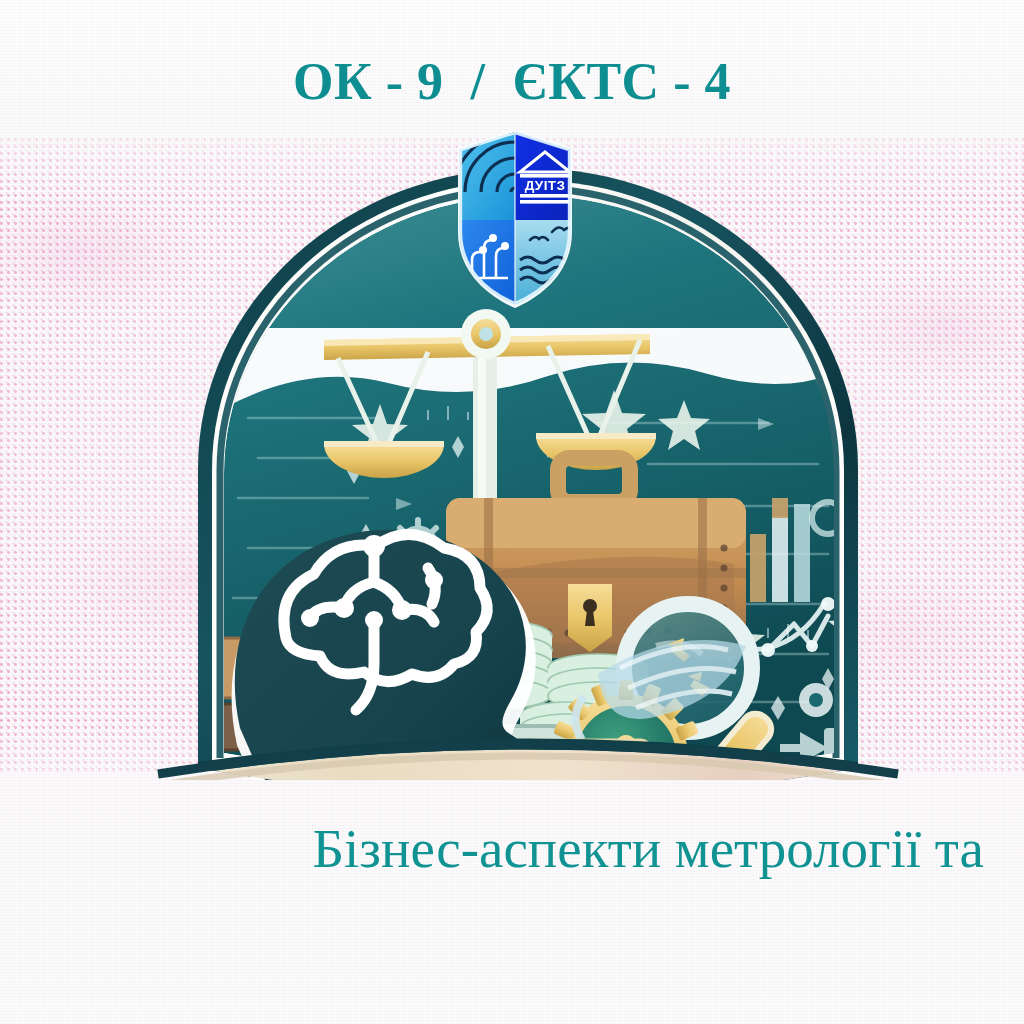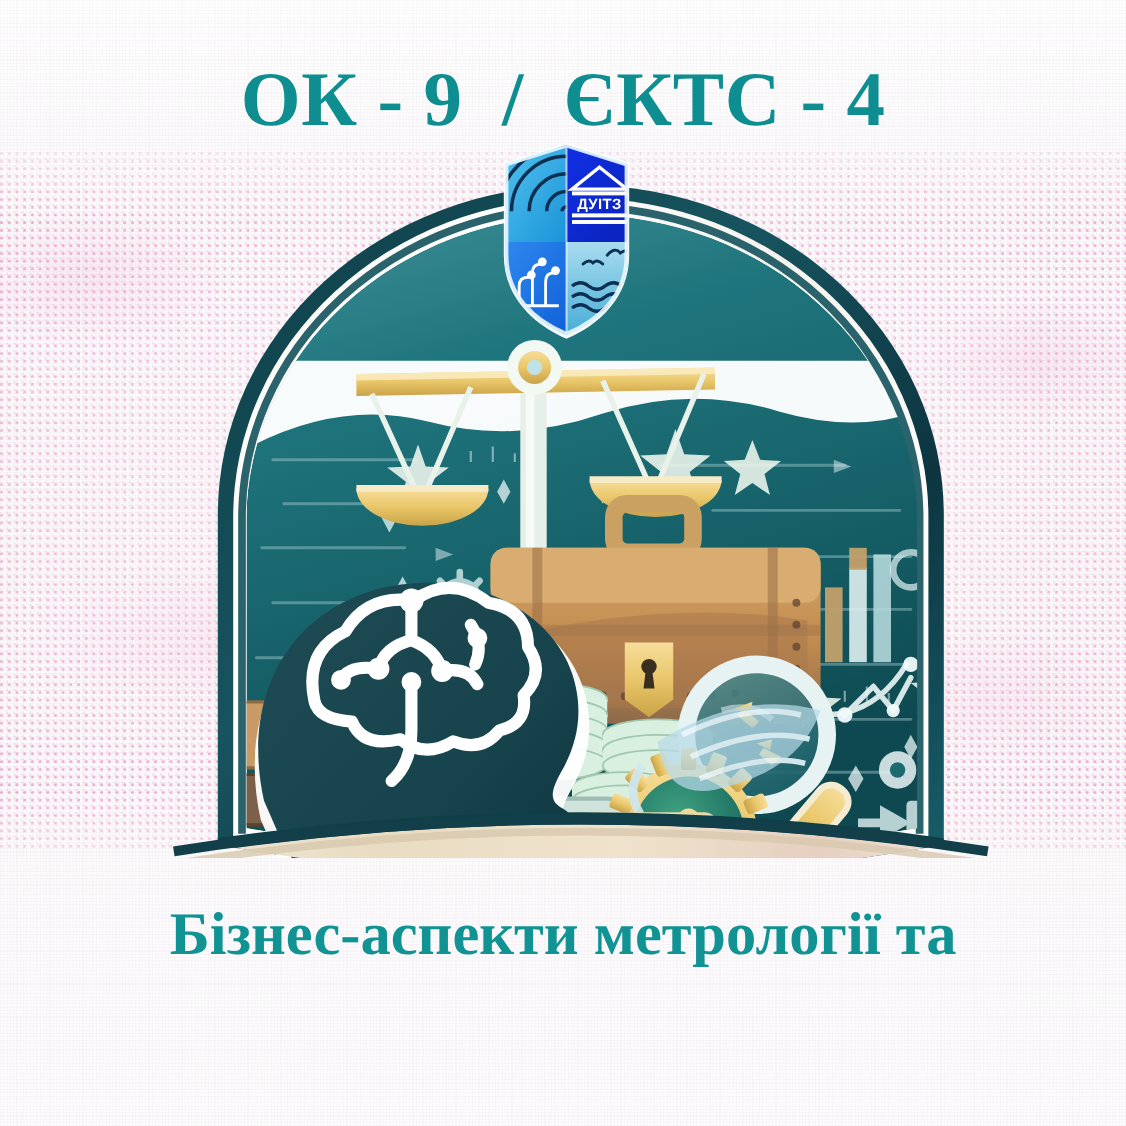--- a/index.html
+++ b/index.html
@@ -43,28 +43,28 @@
   
   .arch-wrap{position:absolute;left:128px;top:168px;width:800px;height:612px;}
   .arch-svg{position:absolute;inset:0;width:100%;height:100%;}
 
   
   .shield{position:absolute;left:452px;top:128px;width:126px;height:182px;}
 
   
   .title-top{
     position:absolute;left:0;right:0;top:52px;text-align:center;
-    font-size:70px;font-weight:bold;letter-spacing:.5px;
+    font-size:52px;font-weight:bold;letter-spacing:.5px;
     color:#0e8e90;font-family:"Liberation Serif", serif;
     text-shadow:0 1px 0 rgba(255,255,255,.85);
     white-space:pre;
   }
   .title-bottom{
-    position:absolute;left:40px;right:40px;top:818px;text-align:center;
-    font-size:55px;font-weight:bold;line-height:1.12;
+    position:absolute;left:40px;right:40px;top:818px;text-align:right;
+    font-size:55px;font-weight:normal;line-height:1.12;
     color:#119393;font-family:"Liberation Serif", serif;
     text-shadow:0 1px 0 rgba(255,255,255,.8);
   }
   .title-bottom .ln{display:block;}
 </style>
 </head>
 <body>
 
 <div class="canvas">
 

